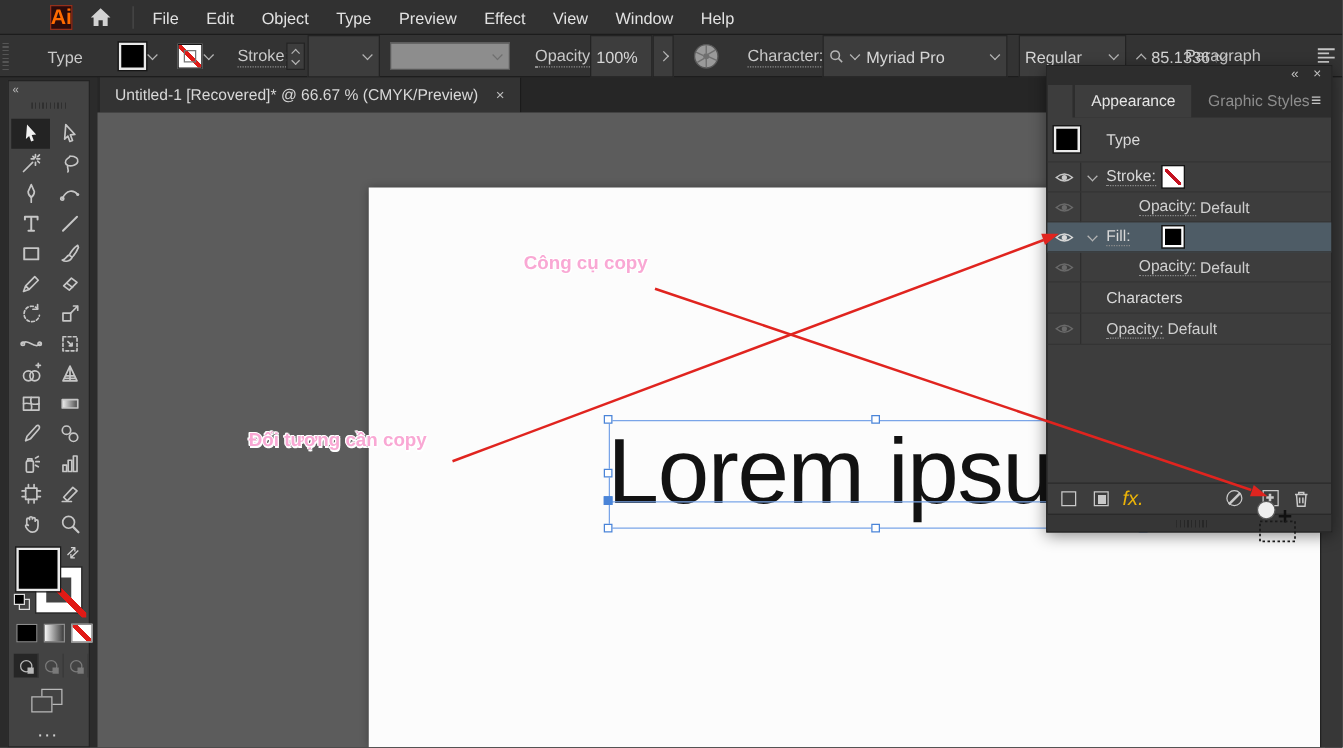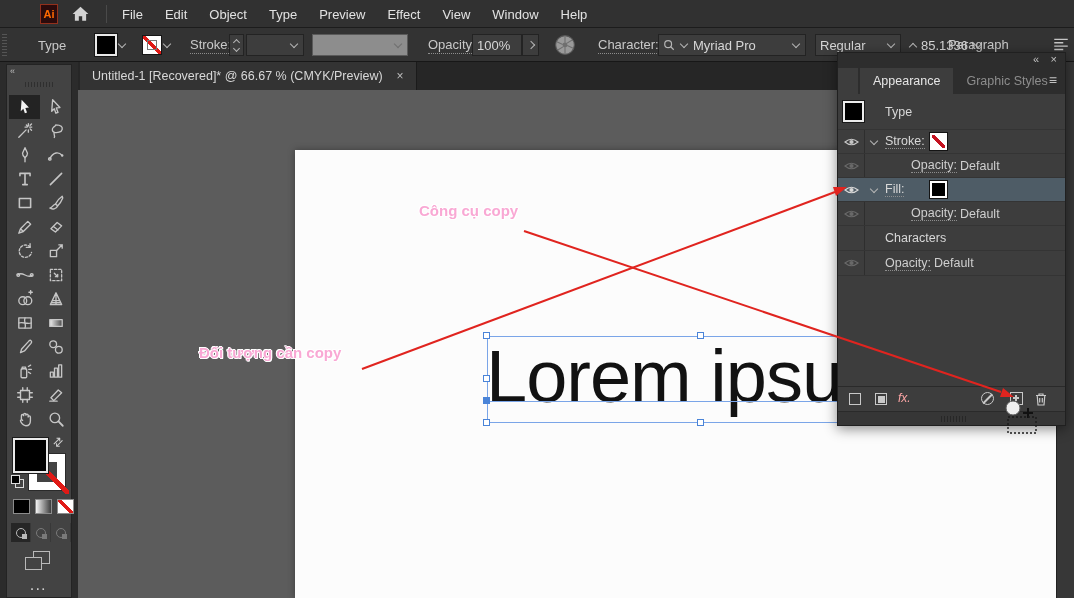--- a/index.html
+++ b/index.html
@@ -5,21 +5,21 @@
   html,body{margin:0;padding:0;background:#1e1e1e;}
   .stage{position:relative;width:1074px;height:598px;overflow:hidden;
     font-family:"Liberation Sans",sans-serif;font-size:13px;color:#cfcfcf;
     background:#2d2d2d;-webkit-font-smoothing:antialiased;}
   .stage *{box-sizing:border-box;}
 
   
   .menubar{position:absolute;left:0;top:0;width:1074px;height:28px;background:#313131;
     border-bottom:1px solid #1c1c1c;display:flex;align-items:center;}
   .ai-logo{position:absolute;left:40px;top:4px;width:18px;height:20px;background:#2b0b0c;
-    border:1px solid #93301c;color:#ff6a00;font-weight:bold;font-size:11px;
+    border:1px solid #93301c;color:#ff6a00;font-weight:bold;font-size:17px;
     display:flex;align-items:center;justify-content:center;}
   .home-ic{position:absolute;left:71px;top:5px;}
   .menu-divider{position:absolute;left:106px;top:5px;width:1px;height:18px;background:#4a4a4a;}
   .menu-items{position:absolute;left:122px;top:0;height:28px;display:flex;align-items:center;gap:22px;}
   .menu-items span{color:#e2e2e2;font-size:13px;cursor:default;}
 
   
   .controlbar{position:absolute;left:0;top:28px;width:1074px;height:34px;background:#333333;
     border-bottom:1px solid #171717;}
   .cb{position:absolute;top:0;height:34px;display:flex;align-items:center;}
@@ -32,21 +32,21 @@
     linear-gradient(45deg,transparent 43%,#e01a16 43%,#e01a16 57%,transparent 57%),#fff;
     border:1px solid #161616;position:relative;}
   .swatch-none-cb::after{content:"";position:absolute;left:4px;top:4px;right:4px;bottom:4px;border:1px solid #777;}
   .chev-d{display:inline-block;width:6px;height:6px;border-right:1.5px solid #b5b5b5;
     border-bottom:1.5px solid #b5b5b5;transform:rotate(45deg);margin:0 2px 3px 2px;}
   .chev-u{display:inline-block;width:6px;height:6px;border-left:1.5px solid #b5b5b5;
     border-top:1.5px solid #b5b5b5;transform:rotate(45deg);margin:3px 2px 0 2px;}
   .chev-r{display:inline-block;width:6px;height:6px;border-right:1.5px solid #b5b5b5;
     border-top:1.5px solid #b5b5b5;transform:rotate(45deg);}
   .cb-box{height:22px;background:#3d3d3d;border:1px solid #232323;display:flex;align-items:center;
-    color:#d6d6d6;padding:4px 4px;}
+    color:#d6d6d6;padding:16px 4px;}
   .stepper{width:15px;height:22px;background:#3d3d3d;border:1px solid #232323;display:flex;
     flex-direction:column;align-items:center;justify-content:center;gap:1px;}
   .stepper i{display:block;width:5px;height:5px;border-right:1.4px solid #b5b5b5;border-bottom:1.4px solid #b5b5b5;}
   .stepper i.up{transform:rotate(-135deg);margin-top:2px;}
   .stepper i.dn{transform:rotate(45deg);margin-bottom:2px;}
   .profile-box{width:96px;height:22px;background:#8d8d8d;border:1px solid #5a5a5a;
     display:flex;align-items:center;justify-content:flex-end;padding-right:4px;}
   .profile-box .chev-d{border-color:#6f6f6f;}
 
   
@@ -143,21 +143,21 @@
   .sw-black{position:absolute;left:92px;width:17px;height:17px;background:#000;border:2px solid #fff;
     outline:1px solid #141414;}
   .op-ind .ol{position:absolute;left:73px;border-bottom:1px dotted #8d8d8d;color:#cfcfcf;font-size:12.5px;}
   .op-ind .ov{position:absolute;left:122px;color:#cfcfcf;font-size:12.5px;}
   .op-flat .ol{position:absolute;left:47px;border-bottom:1px dotted #8d8d8d;color:#cfcfcf;font-size:12.5px;}
   .op-flat .ov{position:absolute;left:96px;color:#cfcfcf;font-size:12.5px;}
   .p-fill{flex:1;}
   .p-iconbar{height:25px;border-top:1px solid #2a2a2a;position:relative;}
   .ib-addstroke{position:absolute;left:11px;top:6px;width:12px;height:12px;border:1.5px solid #c9c9c9;}
   .ib-addfill{position:absolute;left:37px;top:6px;width:12px;height:12px;border:1.5px solid #c9c9c9;background:#c9c9c9;background-clip:content-box;padding:1.5px;}
-  .ib-fx{position:absolute;left:60px;top:4px;font-style:italic;color:#fca5a5;font-size:12px;}
+  .ib-fx{position:absolute;left:60px;top:4px;font-style:italic;color:#eab308;font-size:16px;}
   .ib-clear{position:absolute;left:143px;top:5px;width:13px;height:13px;border:1.5px solid #c9c9c9;border-radius:50%;}
   .ib-clear::after{content:"";position:absolute;left:-1px;top:4.5px;width:13px;height:1.5px;background:#c9c9c9;transform:rotate(-45deg);}
   .ib-plus{position:absolute;left:172px;top:5px;width:13px;height:13px;border:1.5px solid #c9c9c9;position:absolute;}
   .ib-plus::before{content:"";position:absolute;left:2px;top:4.3px;width:6px;height:1.4px;background:#c9c9c9;}
   .ib-plus::after{content:"";position:absolute;left:4.3px;top:2px;width:1.4px;height:6px;background:#c9c9c9;}
   .p-strip{height:14px;background:#363636;border-top:1px solid #2a2a2a;position:relative;}
   .p-strip .grip{position:absolute;left:103px;top:4px;width:26px;height:6px;
     background:repeating-linear-gradient(90deg,#272727 0 1px,transparent 1px 3px);}
 
   .overlay{position:absolute;left:0;top:0;width:1074px;height:598px;z-index:50;pointer-events:none;}

